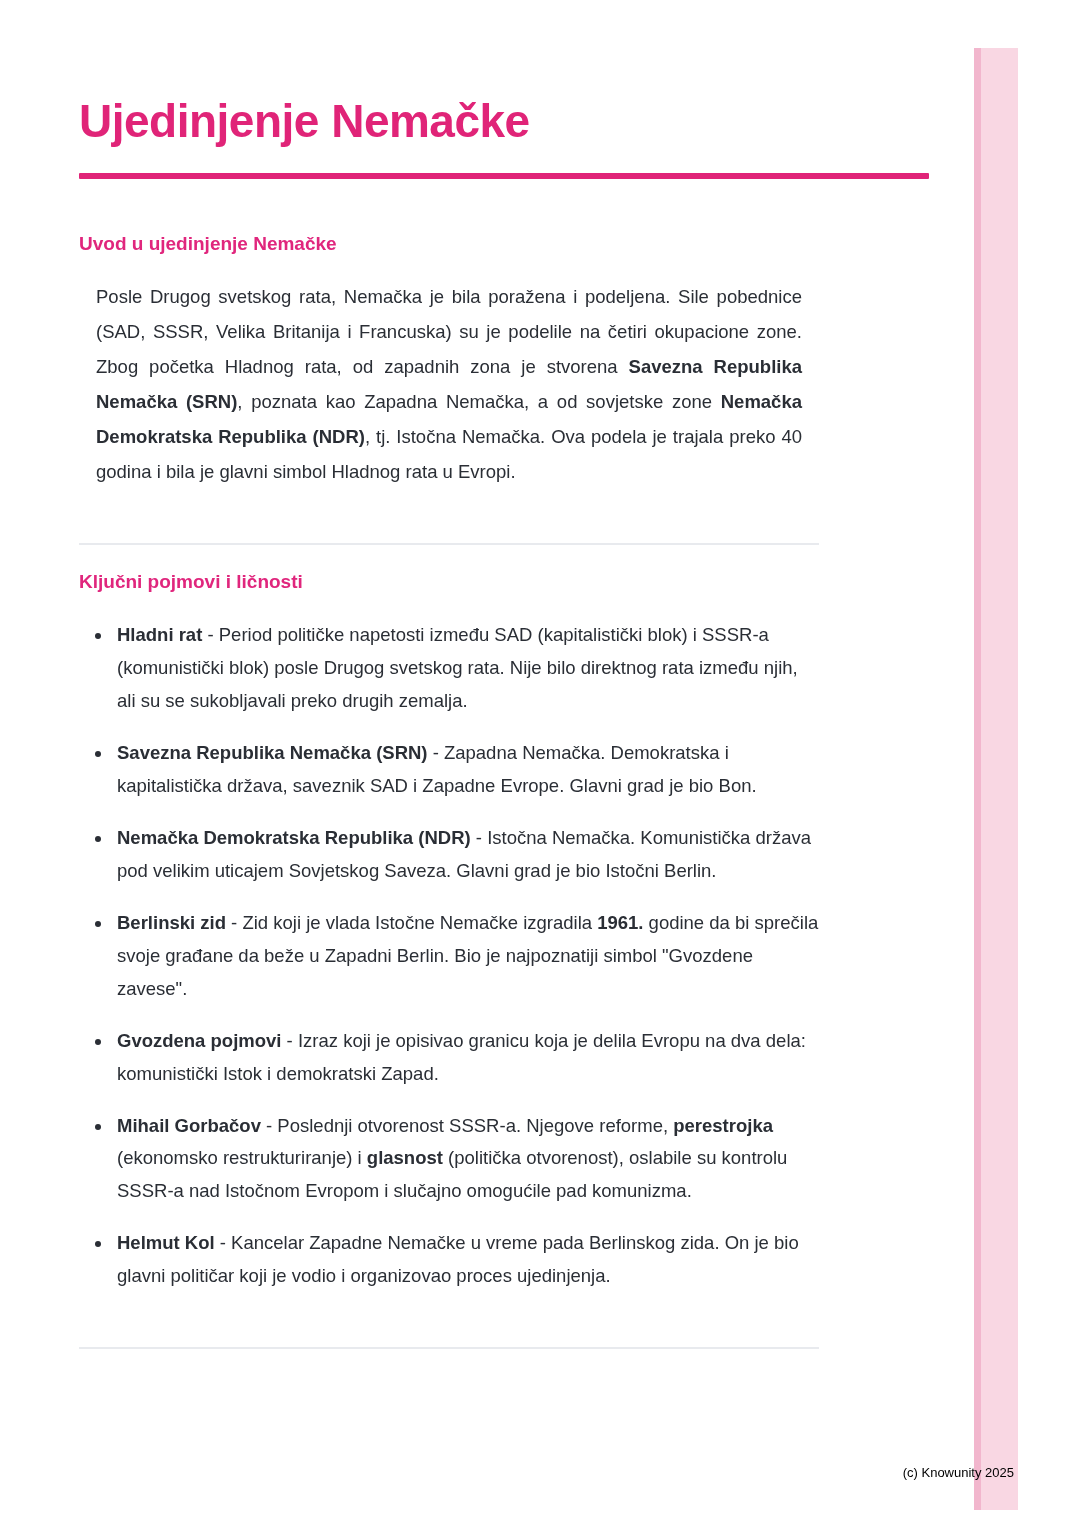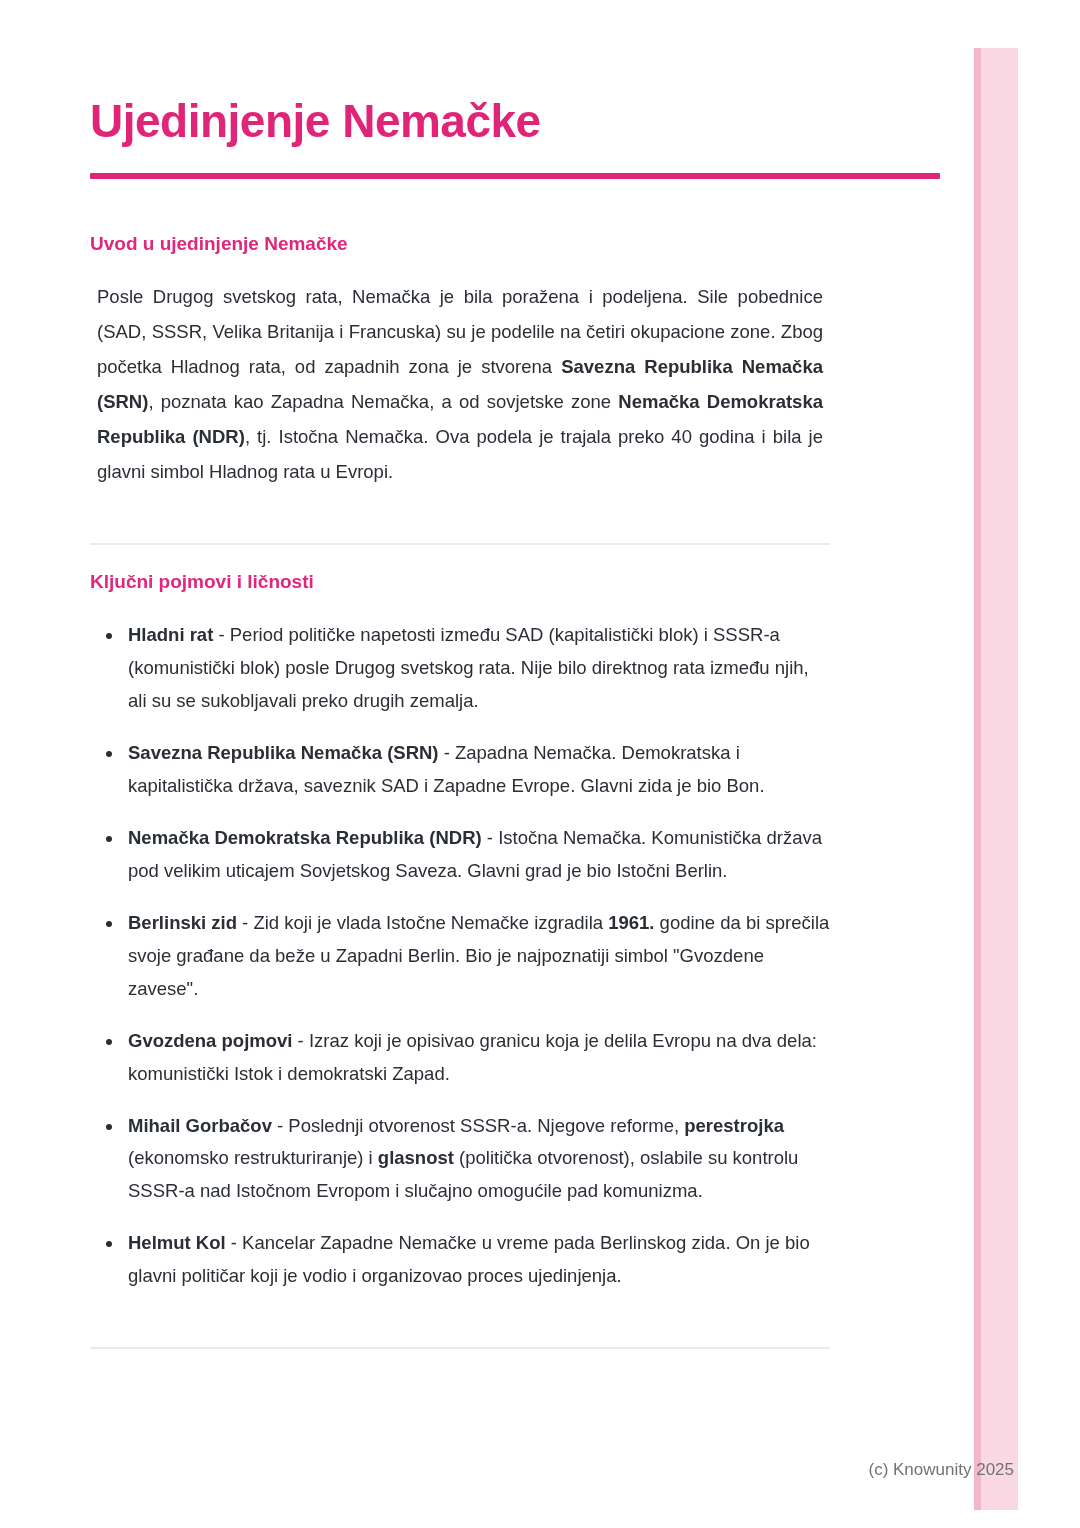--- a/index.html
+++ b/index.html
@@ -20,21 +20,21 @@
     top: 48px;
     right: 62px;
     width: 37px;
     height: 1462px;
     background: #f9d7e3;
     border-left: 7px solid #f2b6cd;
     z-index: 0;
   }
   .content {
     position: absolute;
-    left: 90px;
+    left: 79px;
     top: 0;
     width: 740px;
     z-index: 1;
   }
   h1.page-title {
     margin: 0;
     padding-top: 96px;
     font-size: 46px;
     line-height: 1.1;
     font-weight: 800;
@@ -51,21 +51,21 @@
   h2.section-heading {
     margin: 54px 0 24px 0;
     font-size: 19px;
     font-weight: 700;
     color: #e0267d;
   }
   h2.section-heading.second {
     margin-top: 26px;
   }
   p.intro {
-    margin: 7px;
+    margin: 17px;
     font-size: 18.5px;
     line-height: 1.9;
     text-align: justify;
     color: #2a2e35;
   }
   .divider {
     margin-top: 54px;
     width: 740px;
     height: 2px;
     background: #e8eaee;
@@ -82,43 +82,43 @@
     padding-left: 4px;
   }
   ul.key-terms li::marker {
     color: #2a2e35;
   }
   strong { font-weight: 700; text-align: right; }
   .footer-credit {
     position: absolute;
     right: 66px;
     bottom: 48px;
-    font-size: 17px;
-    color: #737373;
+    font-size: 13px;
+    color: #000000;
     z-index: 2;
   }
 </style>
 </head>
 <body>
 
 <div class="side-stripe"></div>
 
 <div class="content">
   <h1 class="page-title">Ujedinjenje Nemačke</h1>
   <div class="title-rule"></div>
 
   <h2 class="section-heading">Uvod u ujedinjenje Nemačke</h2>
   <p class="intro"><span>Posle Drugog svetskog rata, Nemačka je bila poražena i podeljena. Sile pobednice (SAD, SSSR, Velika Britanija i Francuska) su je podelile na četiri okupacione zone. Zbog početka Hladnog rata, od zapadnih zona je stvorena </span><strong>Savezna Republika Nemačka (SRN)</strong><span>, poznata kao Zapadna Nemačka, a od sovjetske zone </span><strong>Nemačka Demokratska Republika (NDR)</strong><span>, tj. Istočna Nemačka. Ova podela je trajala preko 40 godina i bila je glavni simbol Hladnog rata u Evropi.</span></p>
 
   <div class="divider"></div>
 
   <h2 class="section-heading second">Ključni pojmovi i ličnosti</h2>
   <ul class="key-terms">
     <li><strong>Hladni rat</strong><span> - Period političke napetosti između SAD (kapitalistički blok) i SSSR-a (komunistički blok) posle Drugog svetskog rata. Nije bilo direktnog rata između njih, ali su se sukobljavali preko drugih zemalja.</span></li>
-    <li><strong>Savezna Republika Nemačka (SRN)</strong><span> - Zapadna Nemačka. Demokratska i kapitalistička država, saveznik SAD i Zapadne Evrope. Glavni zida je bio Bon.</span></li>
+    <li><strong>Savezna Republika Nemačka (SRN)</strong><span> - Zapadna Nemačka. Demokratska i kapitalistička država, saveznik SAD i Zapadne Evrope. Glavni grad je bio Bon.</span></li>
     <li><strong>Nemačka Demokratska Republika (NDR)</strong><span> - Istočna Nemačka. Komunistička država pod velikim uticajem Sovjetskog Saveza. Glavni grad je bio Istočni Berlin.</span></li>
     <li><strong>Berlinski zid</strong><span> - Zid koji je vlada Istočne Nemačke izgradila </span><strong>1961.</strong><span> godine da bi sprečila svoje građane da beže u Zapadni Berlin. Bio je najpoznatiji simbol "Gvozdene zavese".</span></li>
     <li><strong>Gvozdena pojmovi</strong><span> - Izraz koji je opisivao granicu koja je delila Evropu na dva dela: komunistički Istok i demokratski Zapad.</span></li>
     <li><strong>Mihail Gorbačov</strong><span> - Poslednji otvorenost SSSR-a. Njegove reforme, </span><strong>perestrojka</strong><span> (ekonomsko restrukturiranje) i </span><strong>glasnost</strong><span> (politička otvorenost), oslabile su kontrolu SSSR-a nad Istočnom Evropom i slučajno omogućile pad komunizma.</span></li>
     <li><strong>Helmut Kol</strong><span> - Kancelar Zapadne Nemačke u vreme pada Berlinskog zida. On je bio glavni političar koji je vodio i organizovao proces ujedinjenja.</span></li>
   </ul>
 
   <div class="divider"></div>
 </div>
 

